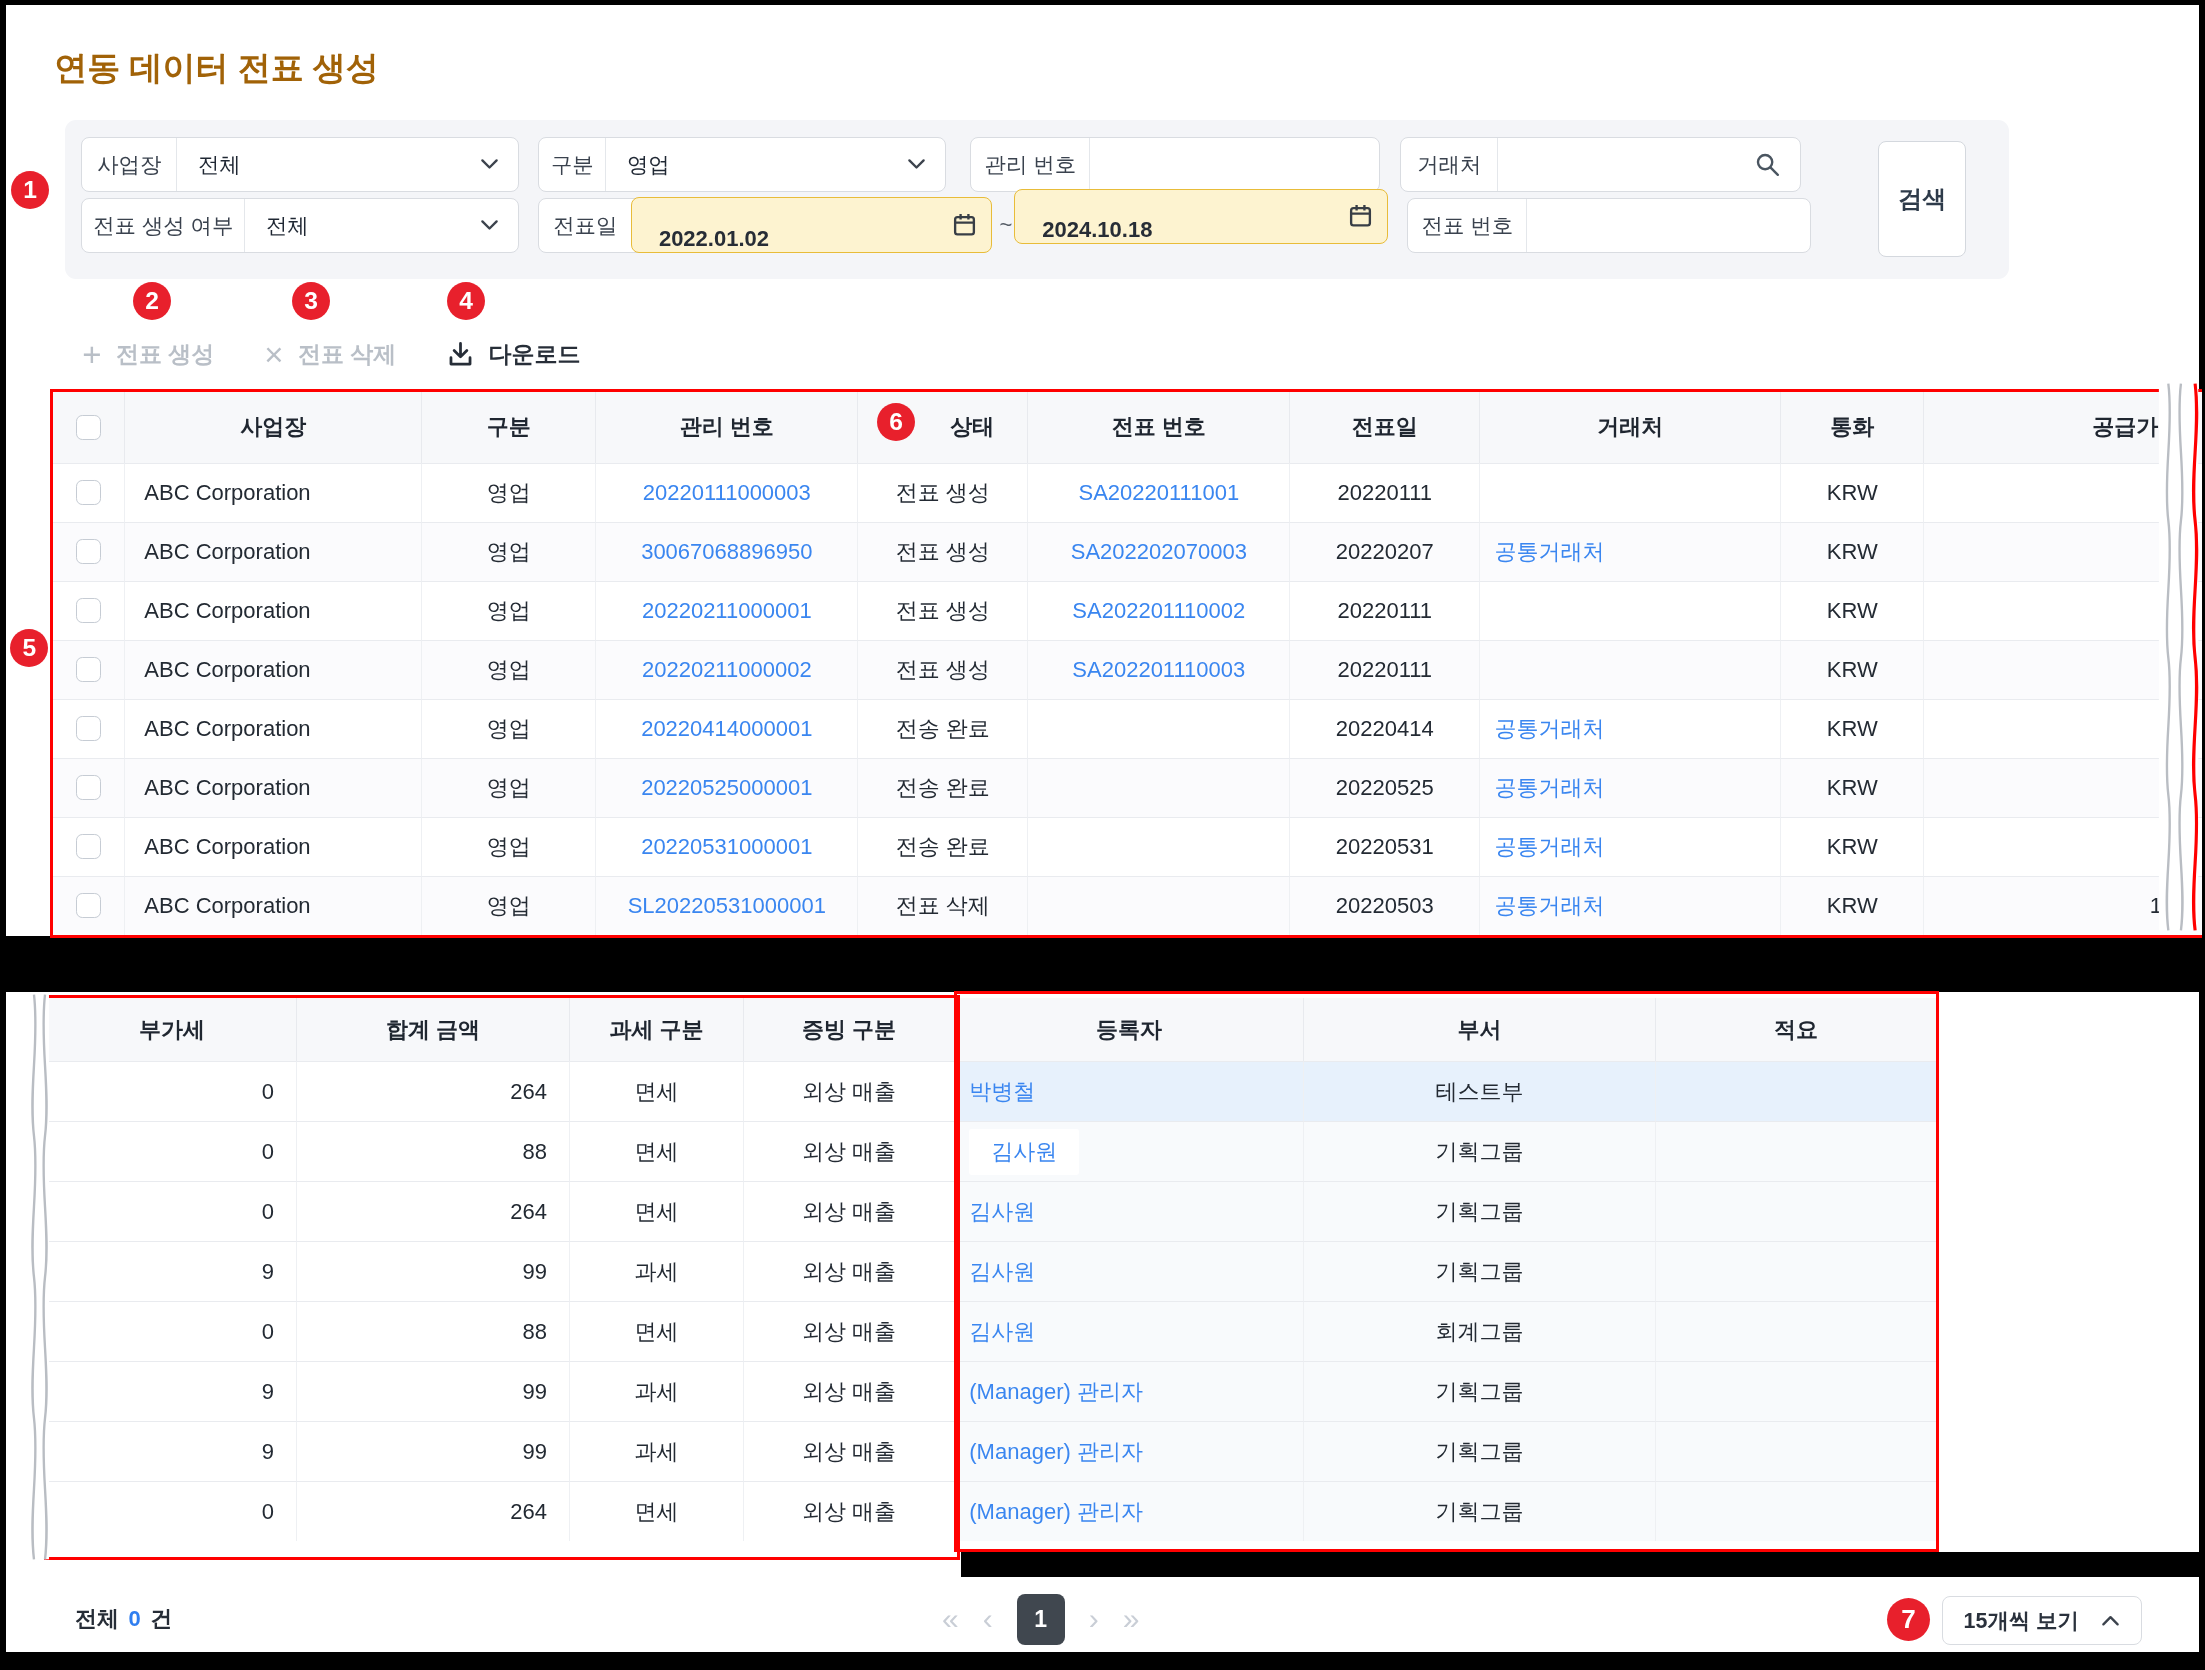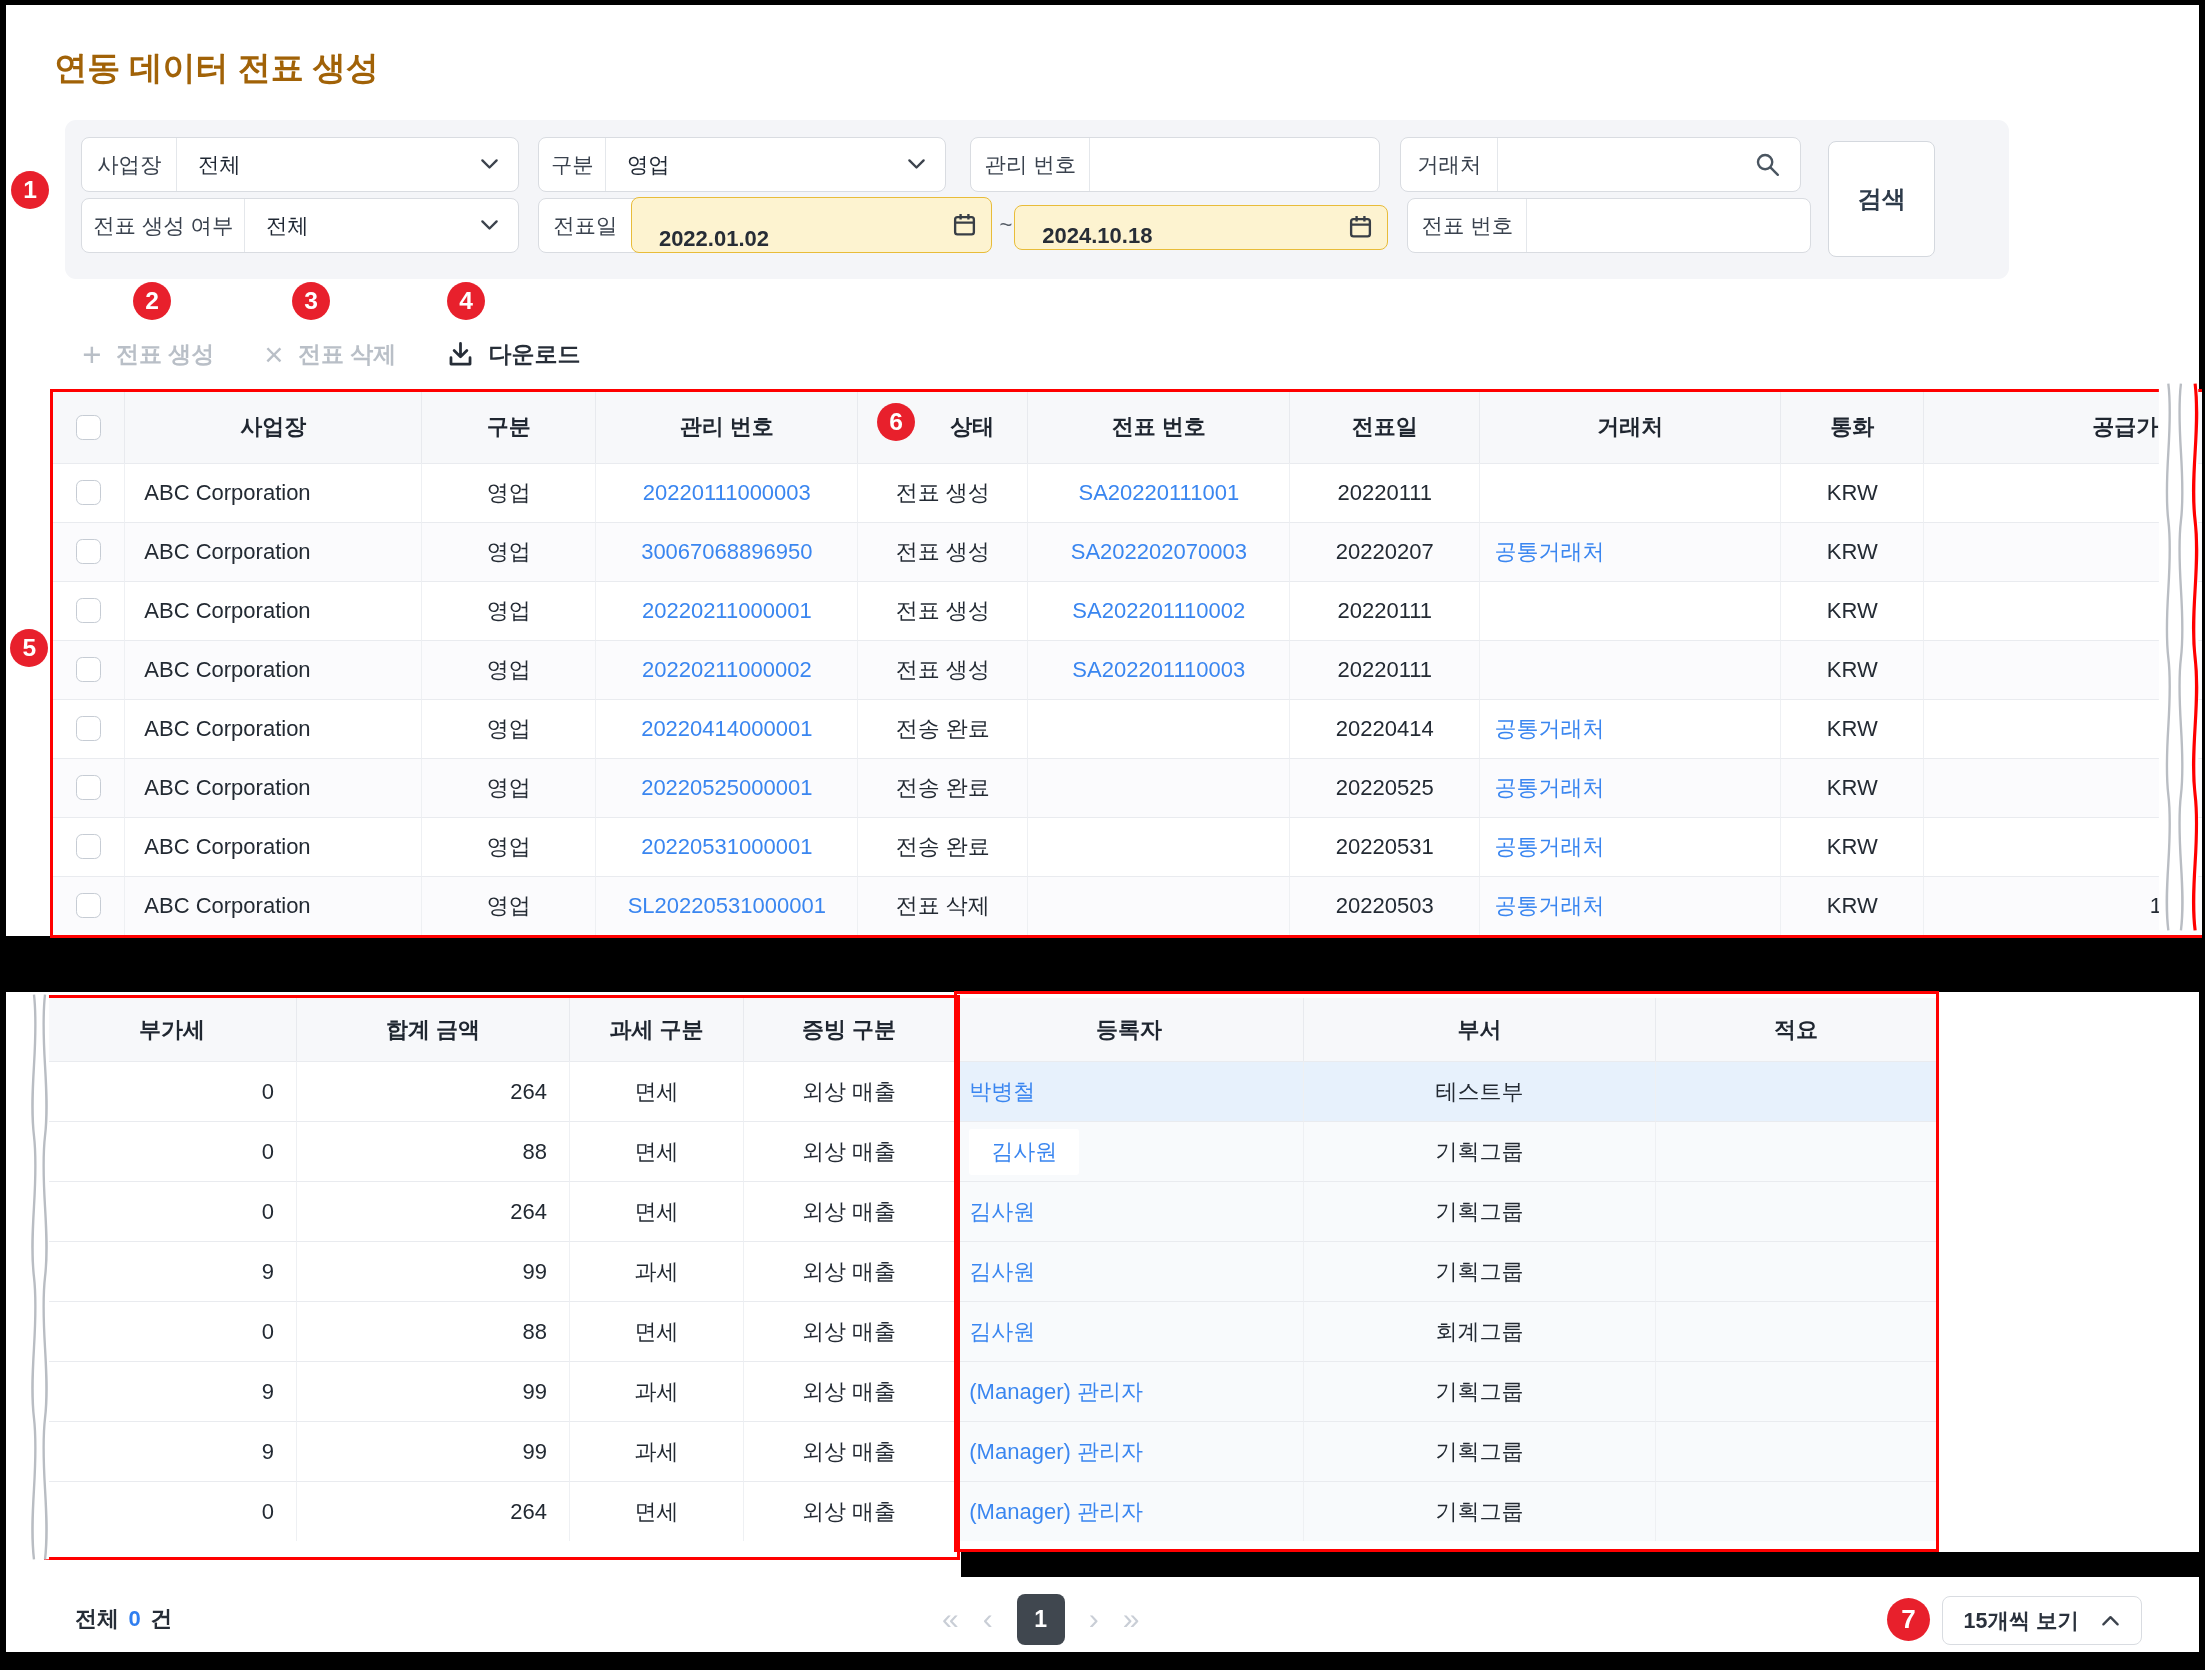--- a/index.html
+++ b/index.html
@@ -13,21 +13,21 @@
   
   .filter-panel{position:absolute;left:59px;top:115px;width:1944px;height:159px;background:#f4f5f8;border-radius:11px;}
   .ff{position:absolute;height:55px;background:#fff;border:1.6px solid #d9dce1;border-radius:8px;
       display:flex;align-items:center;box-sizing:border-box;}
   .fl{height:100%;display:flex;align-items:center;justify-content:center;border-right:0.8px solid #e4e7eb;
       color:#3a424e;font-size:21.4px;flex:0 0 auto;box-sizing:border-box;padding:0 8px;}
   .fv{padding-left:20.6px;font-size:21.4px;color:#1f2733;flex:1;}
   .fin{border:0;outline:0;background:transparent;flex:1;height:100%;font-size:21.4px;font-family:inherit;padding:0 16px;min-width:0;}
   .icon{display:flex;align-items:center;justify-content:center;}
   .chev-wrap{margin-right:19px;}
-  .sbtn{position:absolute;left:1822px;top:136px;width:107px;height:116px;background:#fff;border:1.6px solid #d4d8de;
+  .sbtn{position:absolute;left:1872px;top:136px;width:88px;height:116px;background:#fff;border:1.6px solid #d4d8de;
         border-radius:8px;display:flex;align-items:center;justify-content:center;font-size:24px;font-weight:700;
         color:#2e3b4a;box-sizing:border-box;cursor:pointer;}
   .ydate{background:#fdf3d0;border:1.6px solid #e8bc39;border-radius:8px;display:flex;align-items:flex-end;
          font-weight:600;font-size:22px;color:#272d36;box-sizing:border-box;position:relative;}
   .ydate .dtext{padding-left:27px;}
   .cal{position:absolute;right:14.3px;top:50%;transform:translateY(-50%);}
   .tilde{position:absolute;left:991px;top:198px;width:17.4px;height:55px;display:flex;align-items:center;
          justify-content:center;color:#555c66;font-size:22px;}
   
   .tbtn{position:absolute;top:328px;height:44px;display:flex;align-items:center;gap:14.3px;
@@ -143,21 +143,21 @@
               <line x1="4" y1="13" x2="28" y2="13" stroke="#383e46" stroke-width="3"></line>
               <line x1="11" y1="2" x2="11" y2="9" stroke="#383e46" stroke-width="3"></line>
               <line x1="21" y1="2" x2="21" y2="9" stroke="#383e46" stroke-width="3"></line>
             </svg>
         </span>
       </div>
     </div>
 
     <span class="tilde" style="top:193px;">~</span>
 
-    <div class="ydate abs" style="left:1008px;top:200px;width:374px;height:45px;">
+    <div class="ydate abs" style="left:1008px;top:184px;width:374px;height:55px;">
       <span class="dtext">2024.10.18</span>
       <span class="icon cal">
         <svg width="25" height="25" viewBox="0 0 32 32">
             <rect x="4" y="6" width="24" height="22" rx="3" fill="none" stroke="#383e46" stroke-width="3"></rect>
             <line x1="4" y1="13" x2="28" y2="13" stroke="#383e46" stroke-width="3"></line>
             <line x1="11" y1="2" x2="11" y2="9" stroke="#383e46" stroke-width="3"></line>
             <line x1="21" y1="2" x2="21" y2="9" stroke="#383e46" stroke-width="3"></line>
           </svg>
       </span>
     </div>

